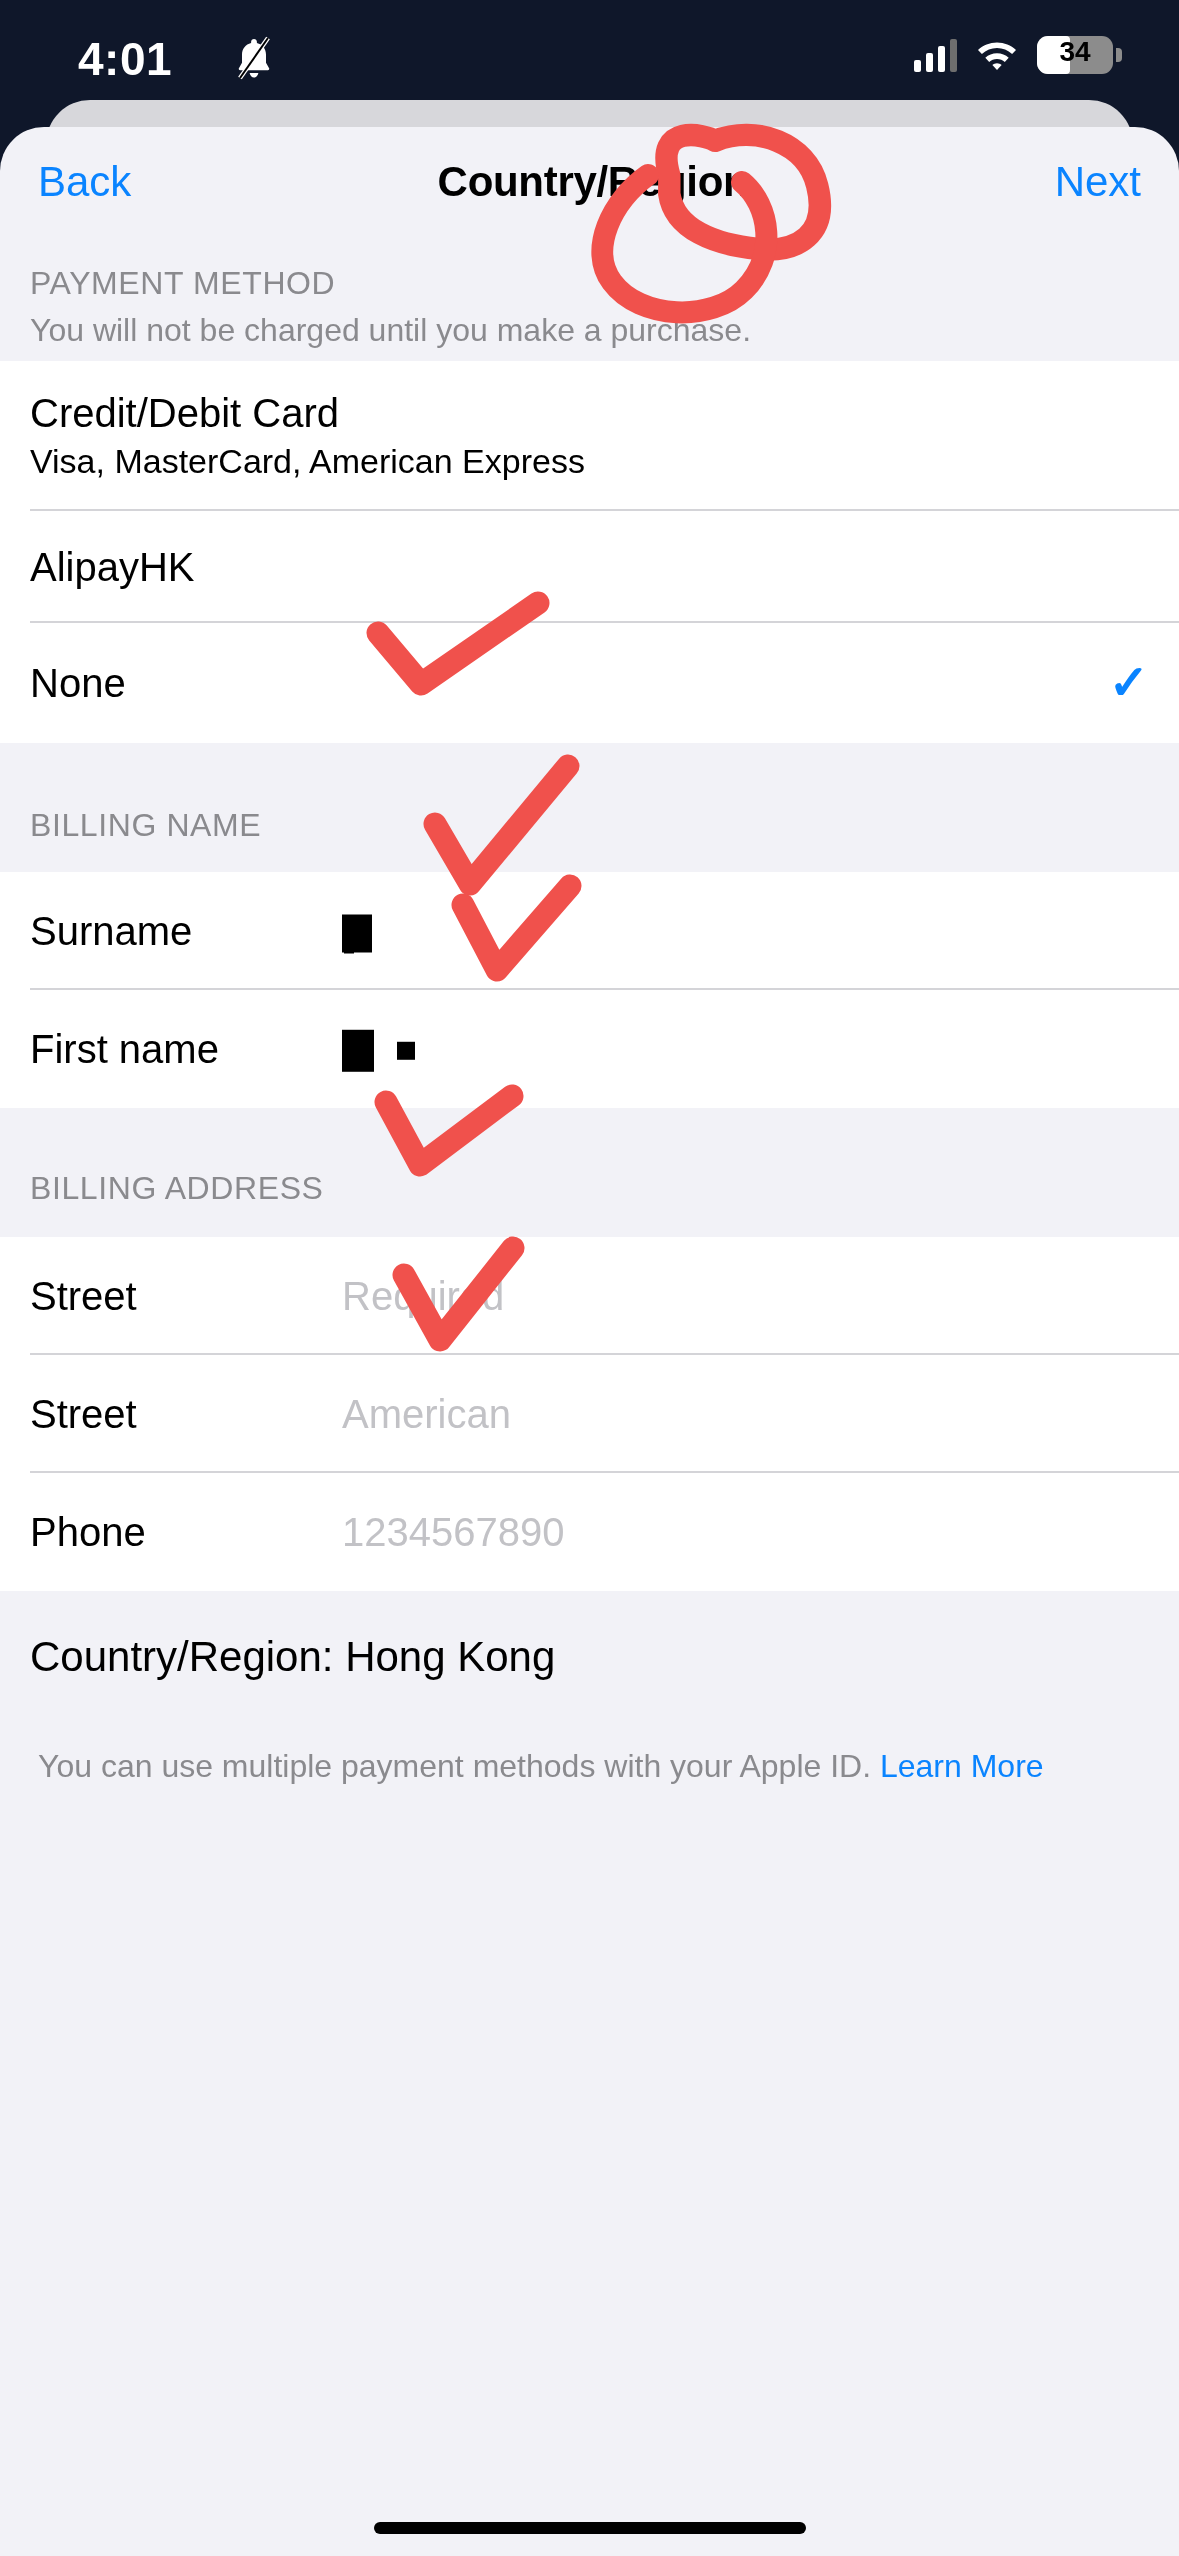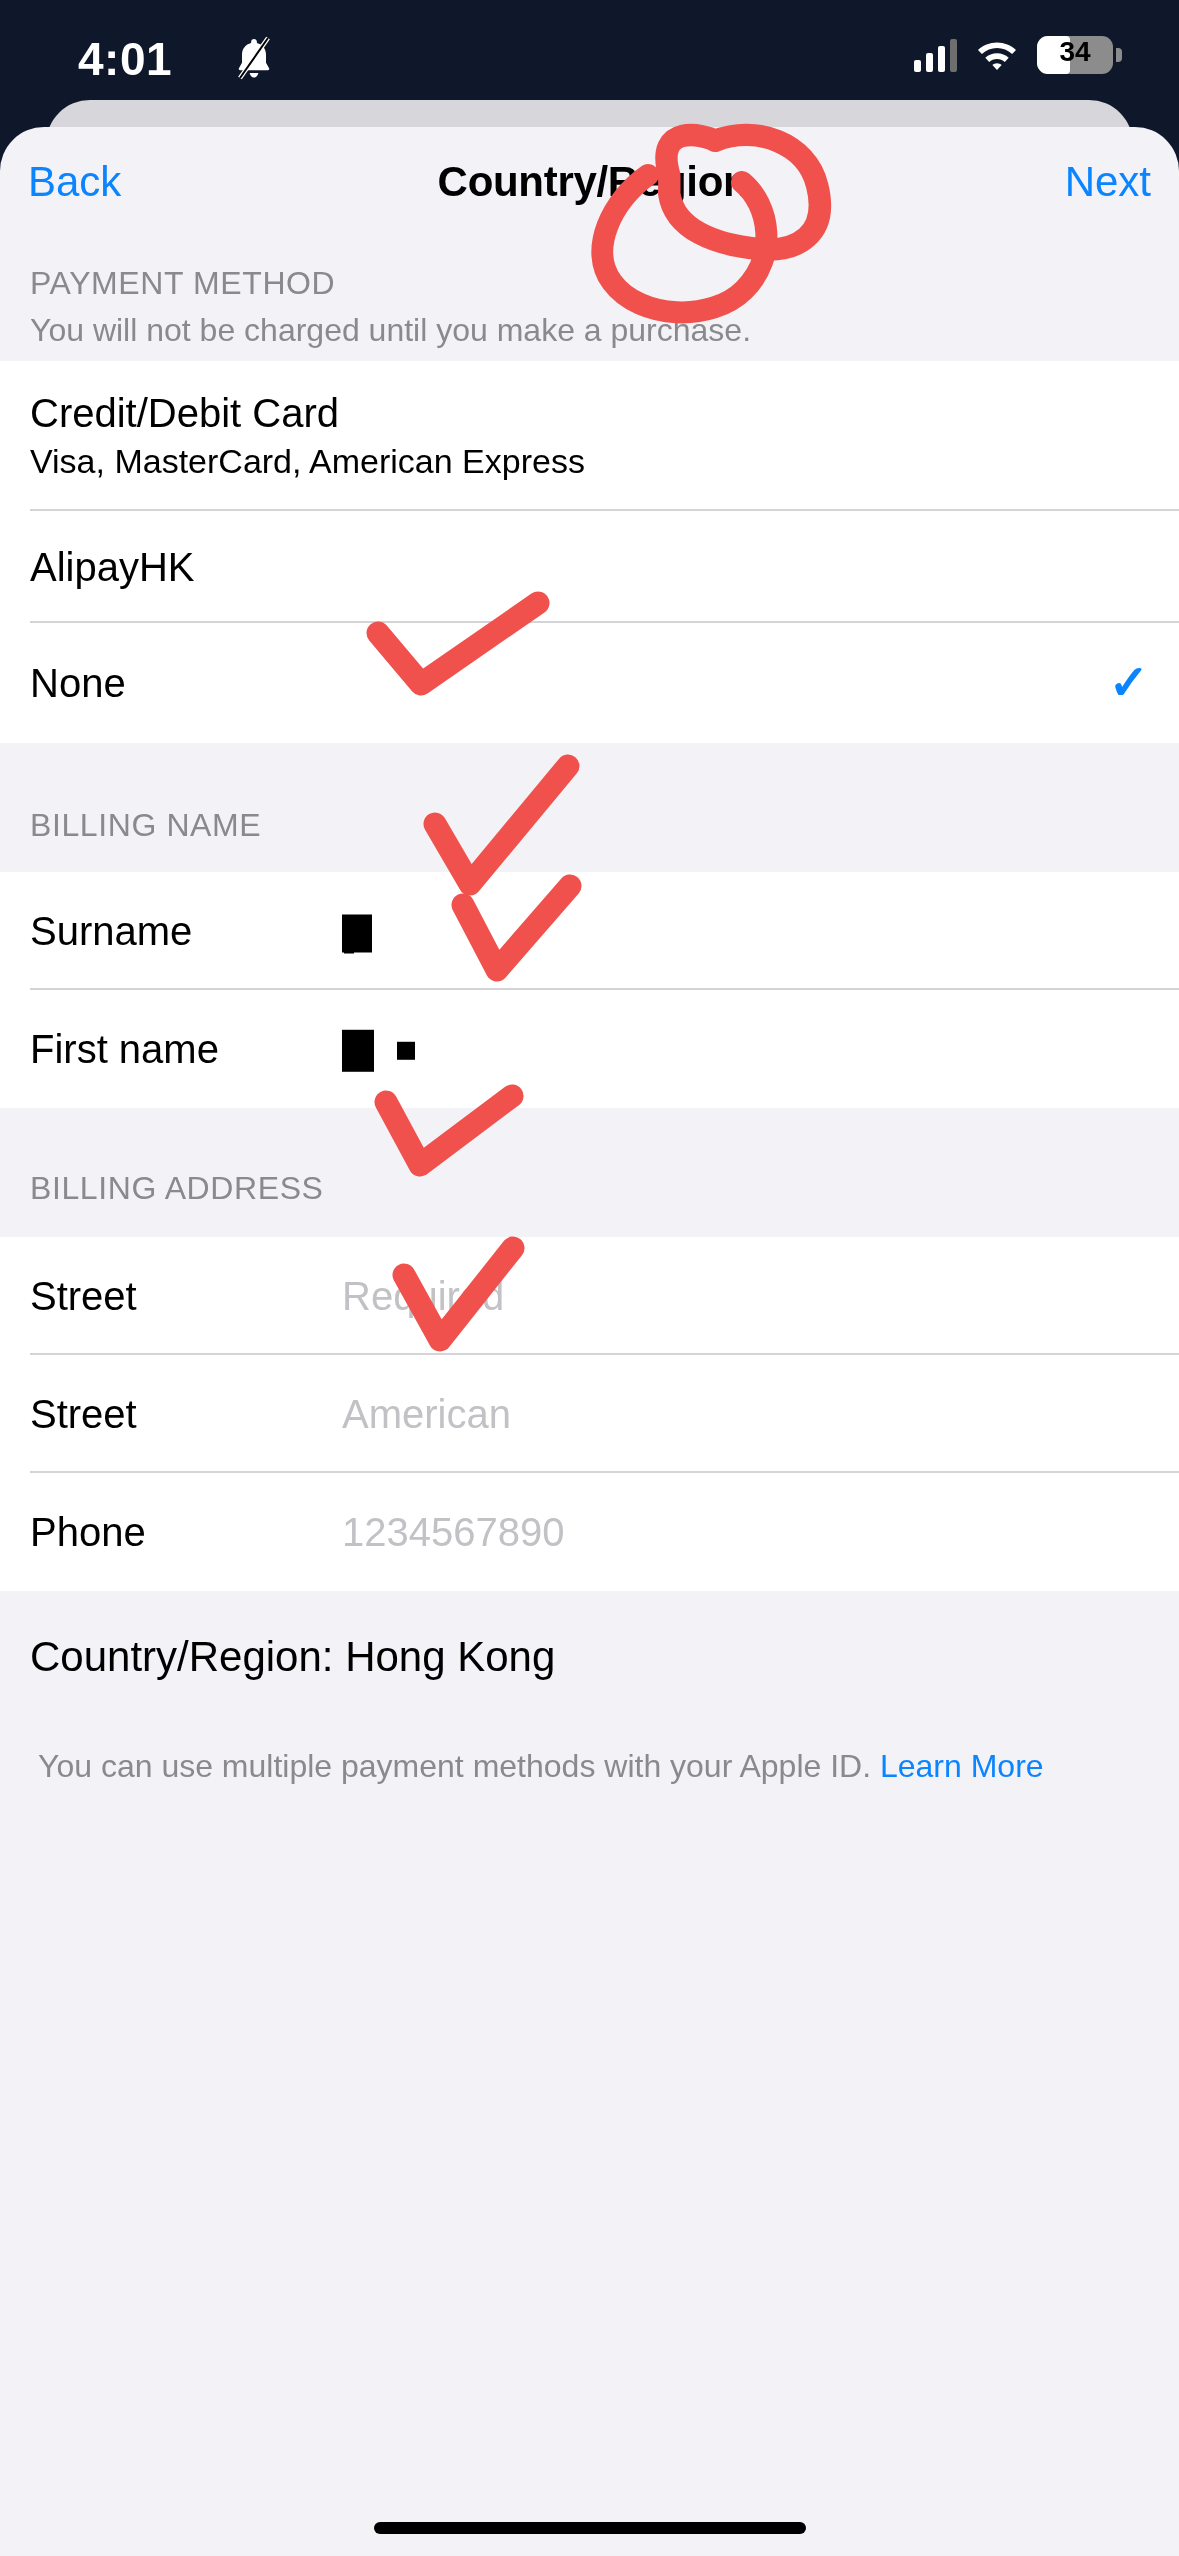--- a/index.html
+++ b/index.html
@@ -49,21 +49,21 @@
     background:#d7d7db; border-radius:44px 44px 0 0;
   }
   #sheet {
     position:absolute; left:0; top:127px; width:1179px; height:2429px;
     background:#f2f2f7; border-radius:44px 44px 0 0; overflow:hidden;
   }
 
   
   #nav-bar {
     position:relative; height:110px; display:flex; align-items:center;
-    justify-content:space-between; padding:0 18px;
+    justify-content:space-between; padding:0 28px;
   }
   #nav-back, #nav-next {
     font-size:42px; color:#0a84ff; background:none; border:none;
     font-family:inherit; cursor:pointer; padding:6px 10px;
   }
   #nav-title { font-size:42px; font-weight:700; color:#000; letter-spacing:-0.3px; }
 
   
   .section-head { padding:28px 30px 12px 30px; }
   .section-head .title {

